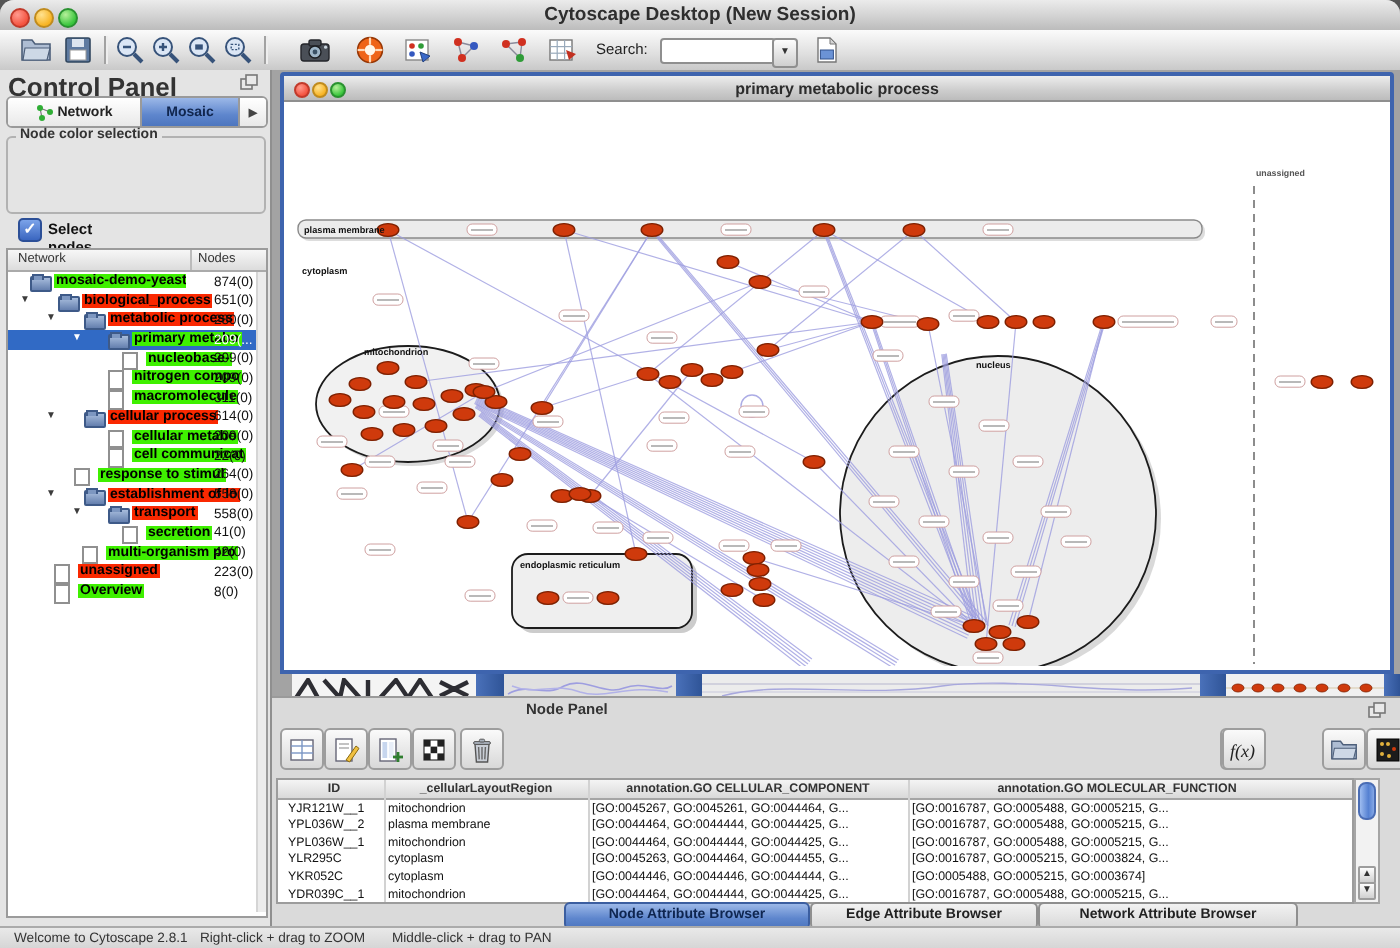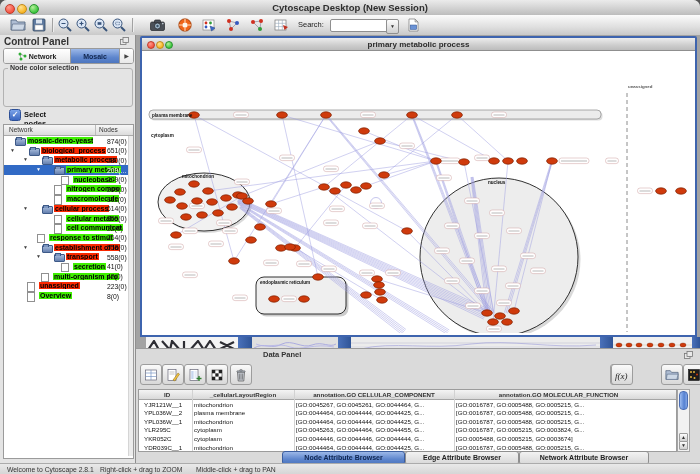--- a/index.html
+++ b/index.html
@@ -15,21 +15,21 @@
   #win-title{top:2px;left:0;width:700px;text-align:center;font-size:9.5px;font-weight:bold;color:#2e2e2e;}
   
   #toolbar{top:15px;left:0;width:700px;height:20px;background:linear-gradient(#fbfbfb,#dfdfdf 60%,#c9c9c9);border-bottom:1px solid #949494;}
   .tbtn{position:absolute;top:1.5px;width:18px;height:17px;display:flex;align-items:center;justify-content:center;}
   .tsep{position:absolute;top:3px;width:1px;height:14px;background:#a2a2a2;box-shadow:1px 0 0 #eee;}
   #search-label{top:5px;font-size:7.5px;color:#222;}
   #search-input{top:3.5px;width:52px;height:11px;border:1px solid #8f8f8f;border-radius:2px;background:#fff;font-size:7px;padding:0 2px;}
   #search-arrow{top:3.5px;width:11px;height:13px;background:linear-gradient(#fdfdfd,#cfcfcf);border:1px solid #8f8f8f;border-radius:2px;font-size:5px;color:#333;text-align:center;line-height:13px;}
   
   #control-panel{top:35px;left:0;width:135px;height:428px;background:#e4e4e4;border-right:1px solid #8f8f8f;}
-  #cp-title{top:1px;left:4px;font-size:10px;font-weight:bold;color:#333;}
+  #cp-title{top:1px;left:4px;font-size:13px;font-weight:bold;color:#333;}
   .floatico{width:9px;height:8px;}
   #cp-tabs{top:13px;left:3px;width:129px;height:14px;border:1px solid #9a9a9a;border-radius:3px;background:#fff;display:flex;overflow:hidden;}
   .seg{height:100%;display:flex;align-items:center;justify-content:center;font-size:7px;font-weight:bold;color:#222;}
   #seg-network{width:66px;border-right:1px solid #9a9a9a;background:linear-gradient(#ffffff,#e9e9e9);}
   #seg-mosaic{width:48px;background:linear-gradient(#9cb8e8,#5e86cd 60%,#4d76bf);color:#10254d;border-right:1px solid #9a9a9a;}
   #seg-arrow{flex:1;font-size:5.5px;color:#444;background:linear-gradient(#ffffff,#e9e9e9);}
   #groupbox{top:33px;left:3px;width:128px;height:37px;border:1px solid #b2b2b2;border-radius:3px;}
   #groupbox-label{top:29px;left:8px;font-size:7px;font-weight:bold;color:#333;background:#e4e4e4;padding:0 2px;}
   #combo{top:42px;left:9px;width:114px;height:15px;background:#fff;border:1px solid #8e8e8e;border-radius:7px;}
   #combo-text{top:3px;left:9px;font-size:7.2px;color:#111;}
@@ -632,21 +632,21 @@
             <span class="filei" style="left: 23px;"></span>
             <span class="tlabel green" style="left: 35px;">Overview</span>
             <span class="tnum">8(0)</span>
           </div>
         </div>
       <div id="tree-scroll"></div>
     </div>
   </div>
 
   <div id="data-panel" class="abs">
-    <span id="dp-title" class="abs">Data Panel</span>
+    <span id="dp-title" class="abs">Node Panel</span>
     <svg class="abs floatico" style="top:2px;left:548px" viewBox="0 0 9 8">
         <rect x="0.5" y="2.5" width="5.5" height="5" fill="#e9e9e9" stroke="#777" stroke-width="0.8"></rect>
         <rect x="3" y="0.5" width="5.5" height="5" fill="#e9e9e9" stroke="#777" stroke-width="0.8"></rect>
       </svg>
 
     <div id="dp-toolbar" class="abs">
       <div class="dbtn" style="left:4px">
         <svg width="14" height="14" viewBox="0 0 14 14">
             <rect x="1.5" y="2" width="11" height="10" fill="#fff" stroke="#667" stroke-width="0.7"></rect>
             <line x1="1.5" y1="5" x2="12.5" y2="5" stroke="#7a96c4" stroke-width="0.7"></line>

